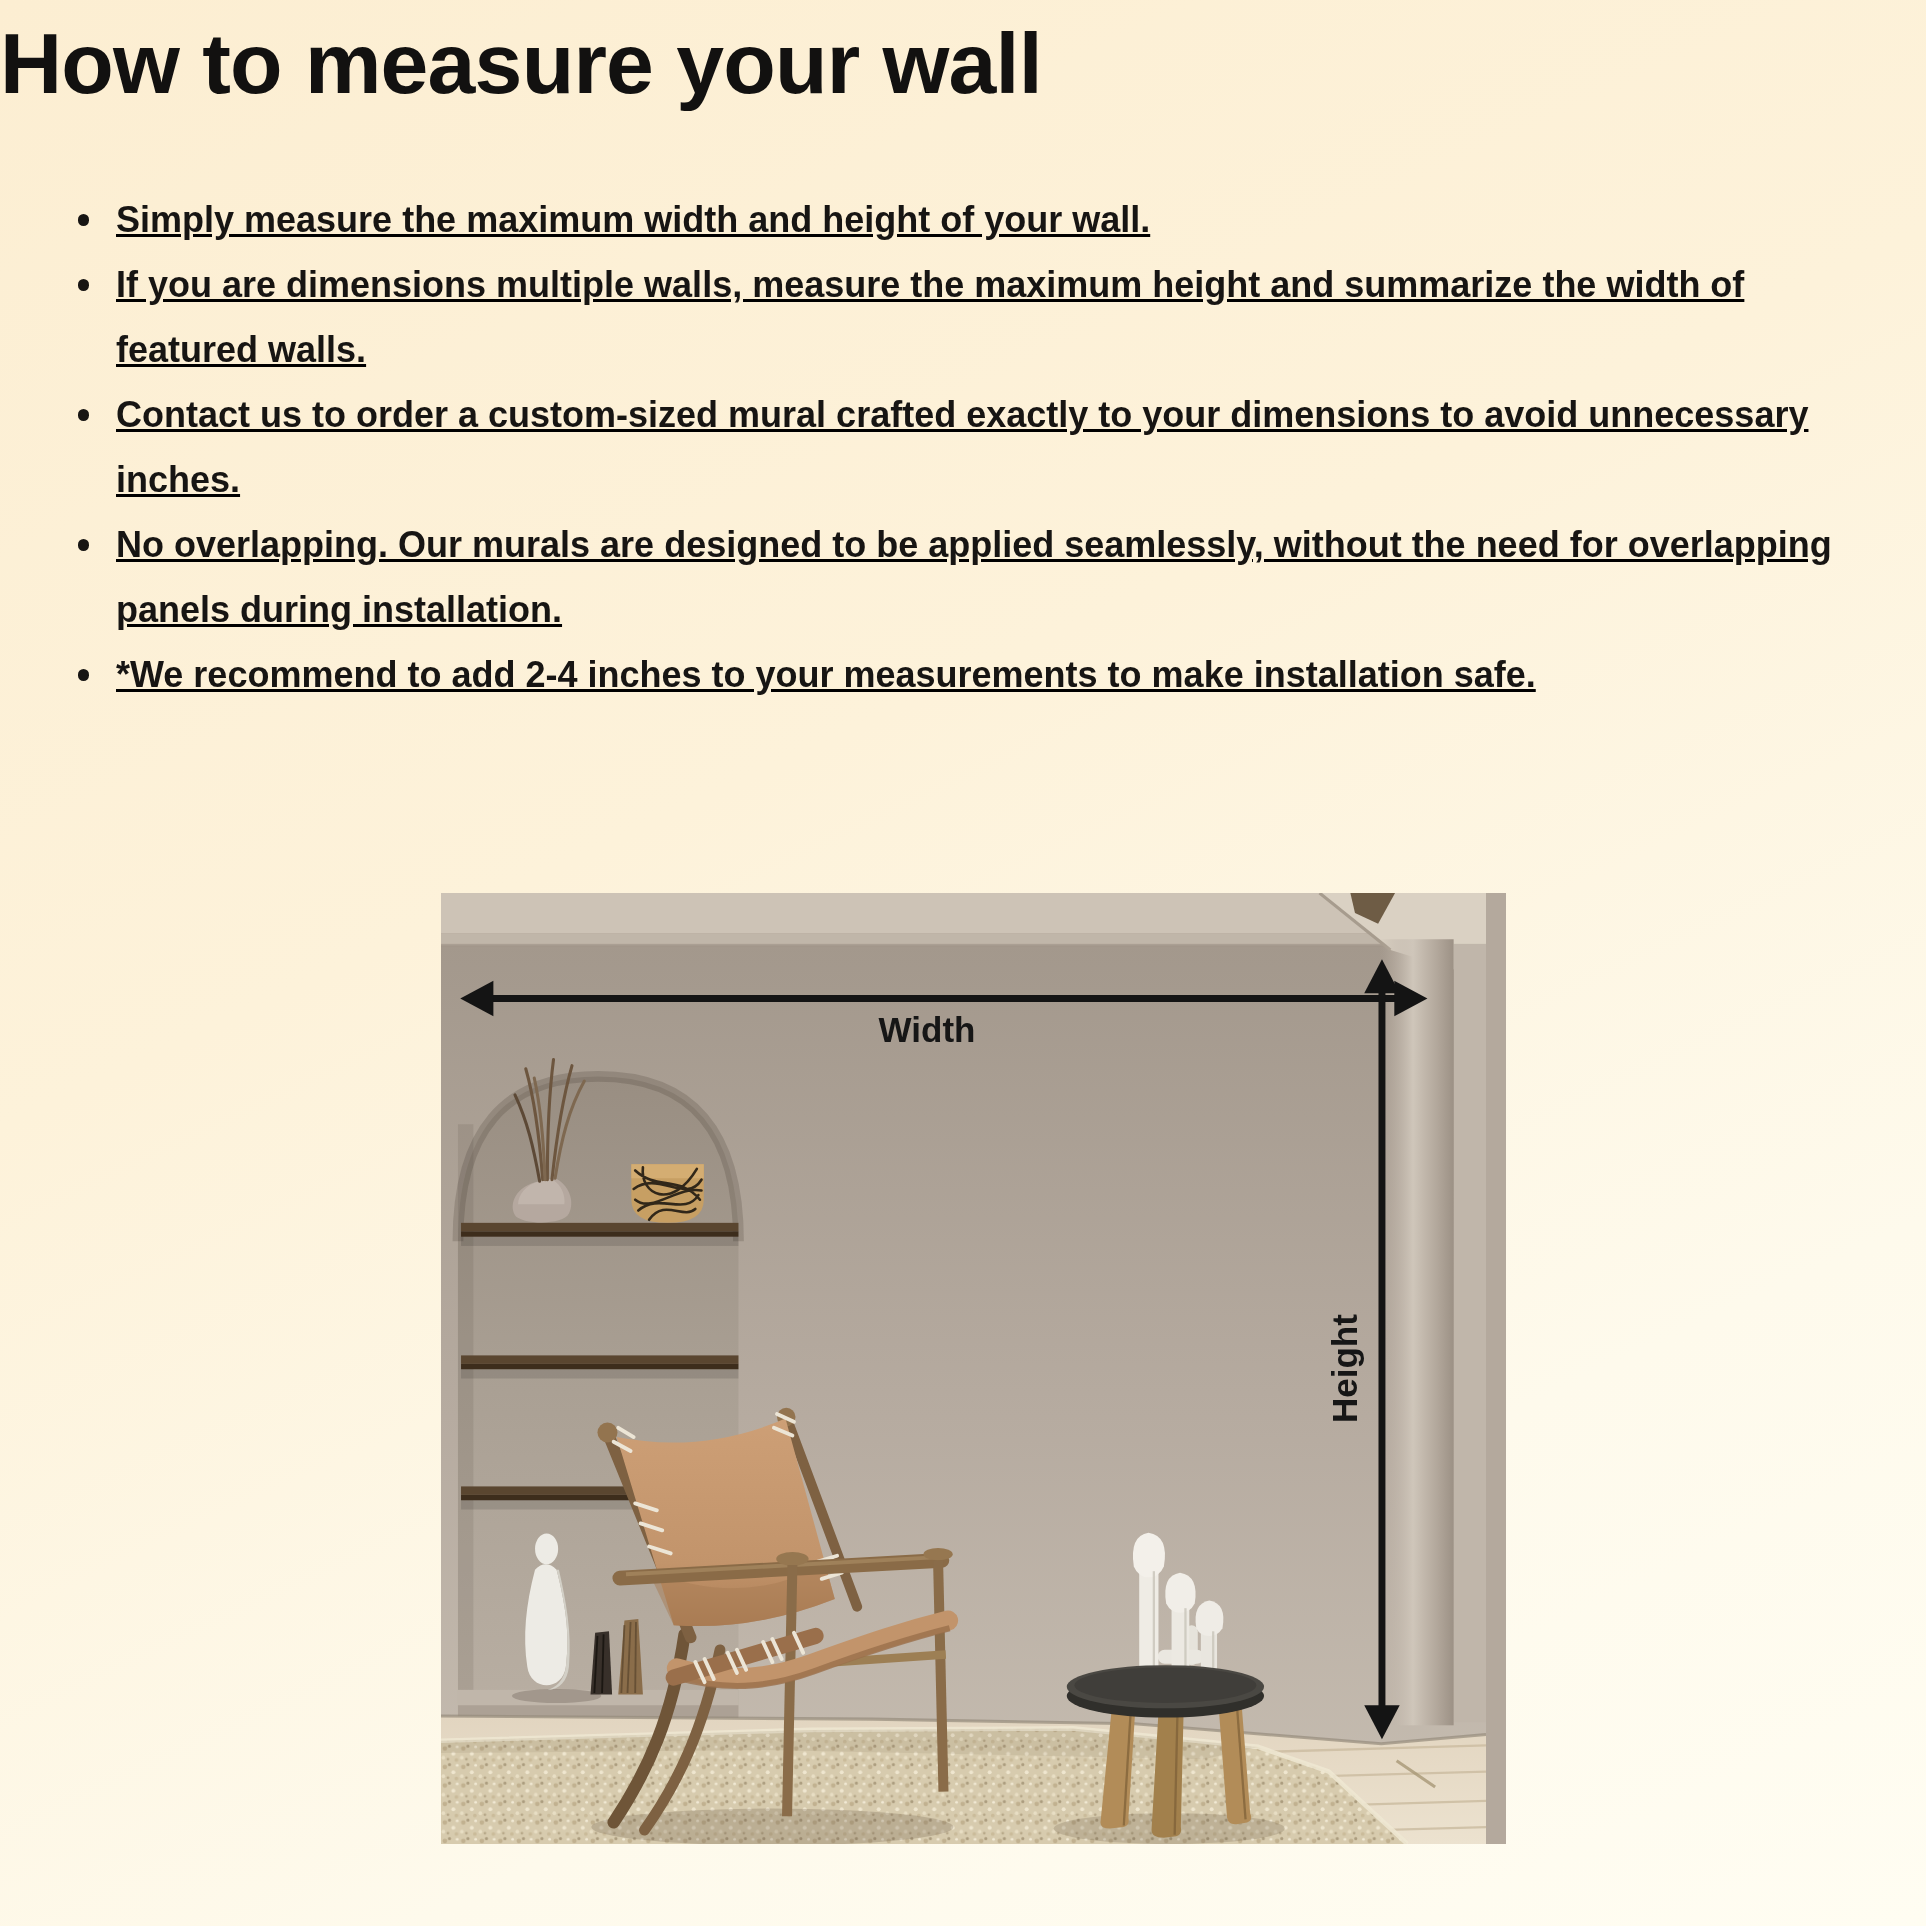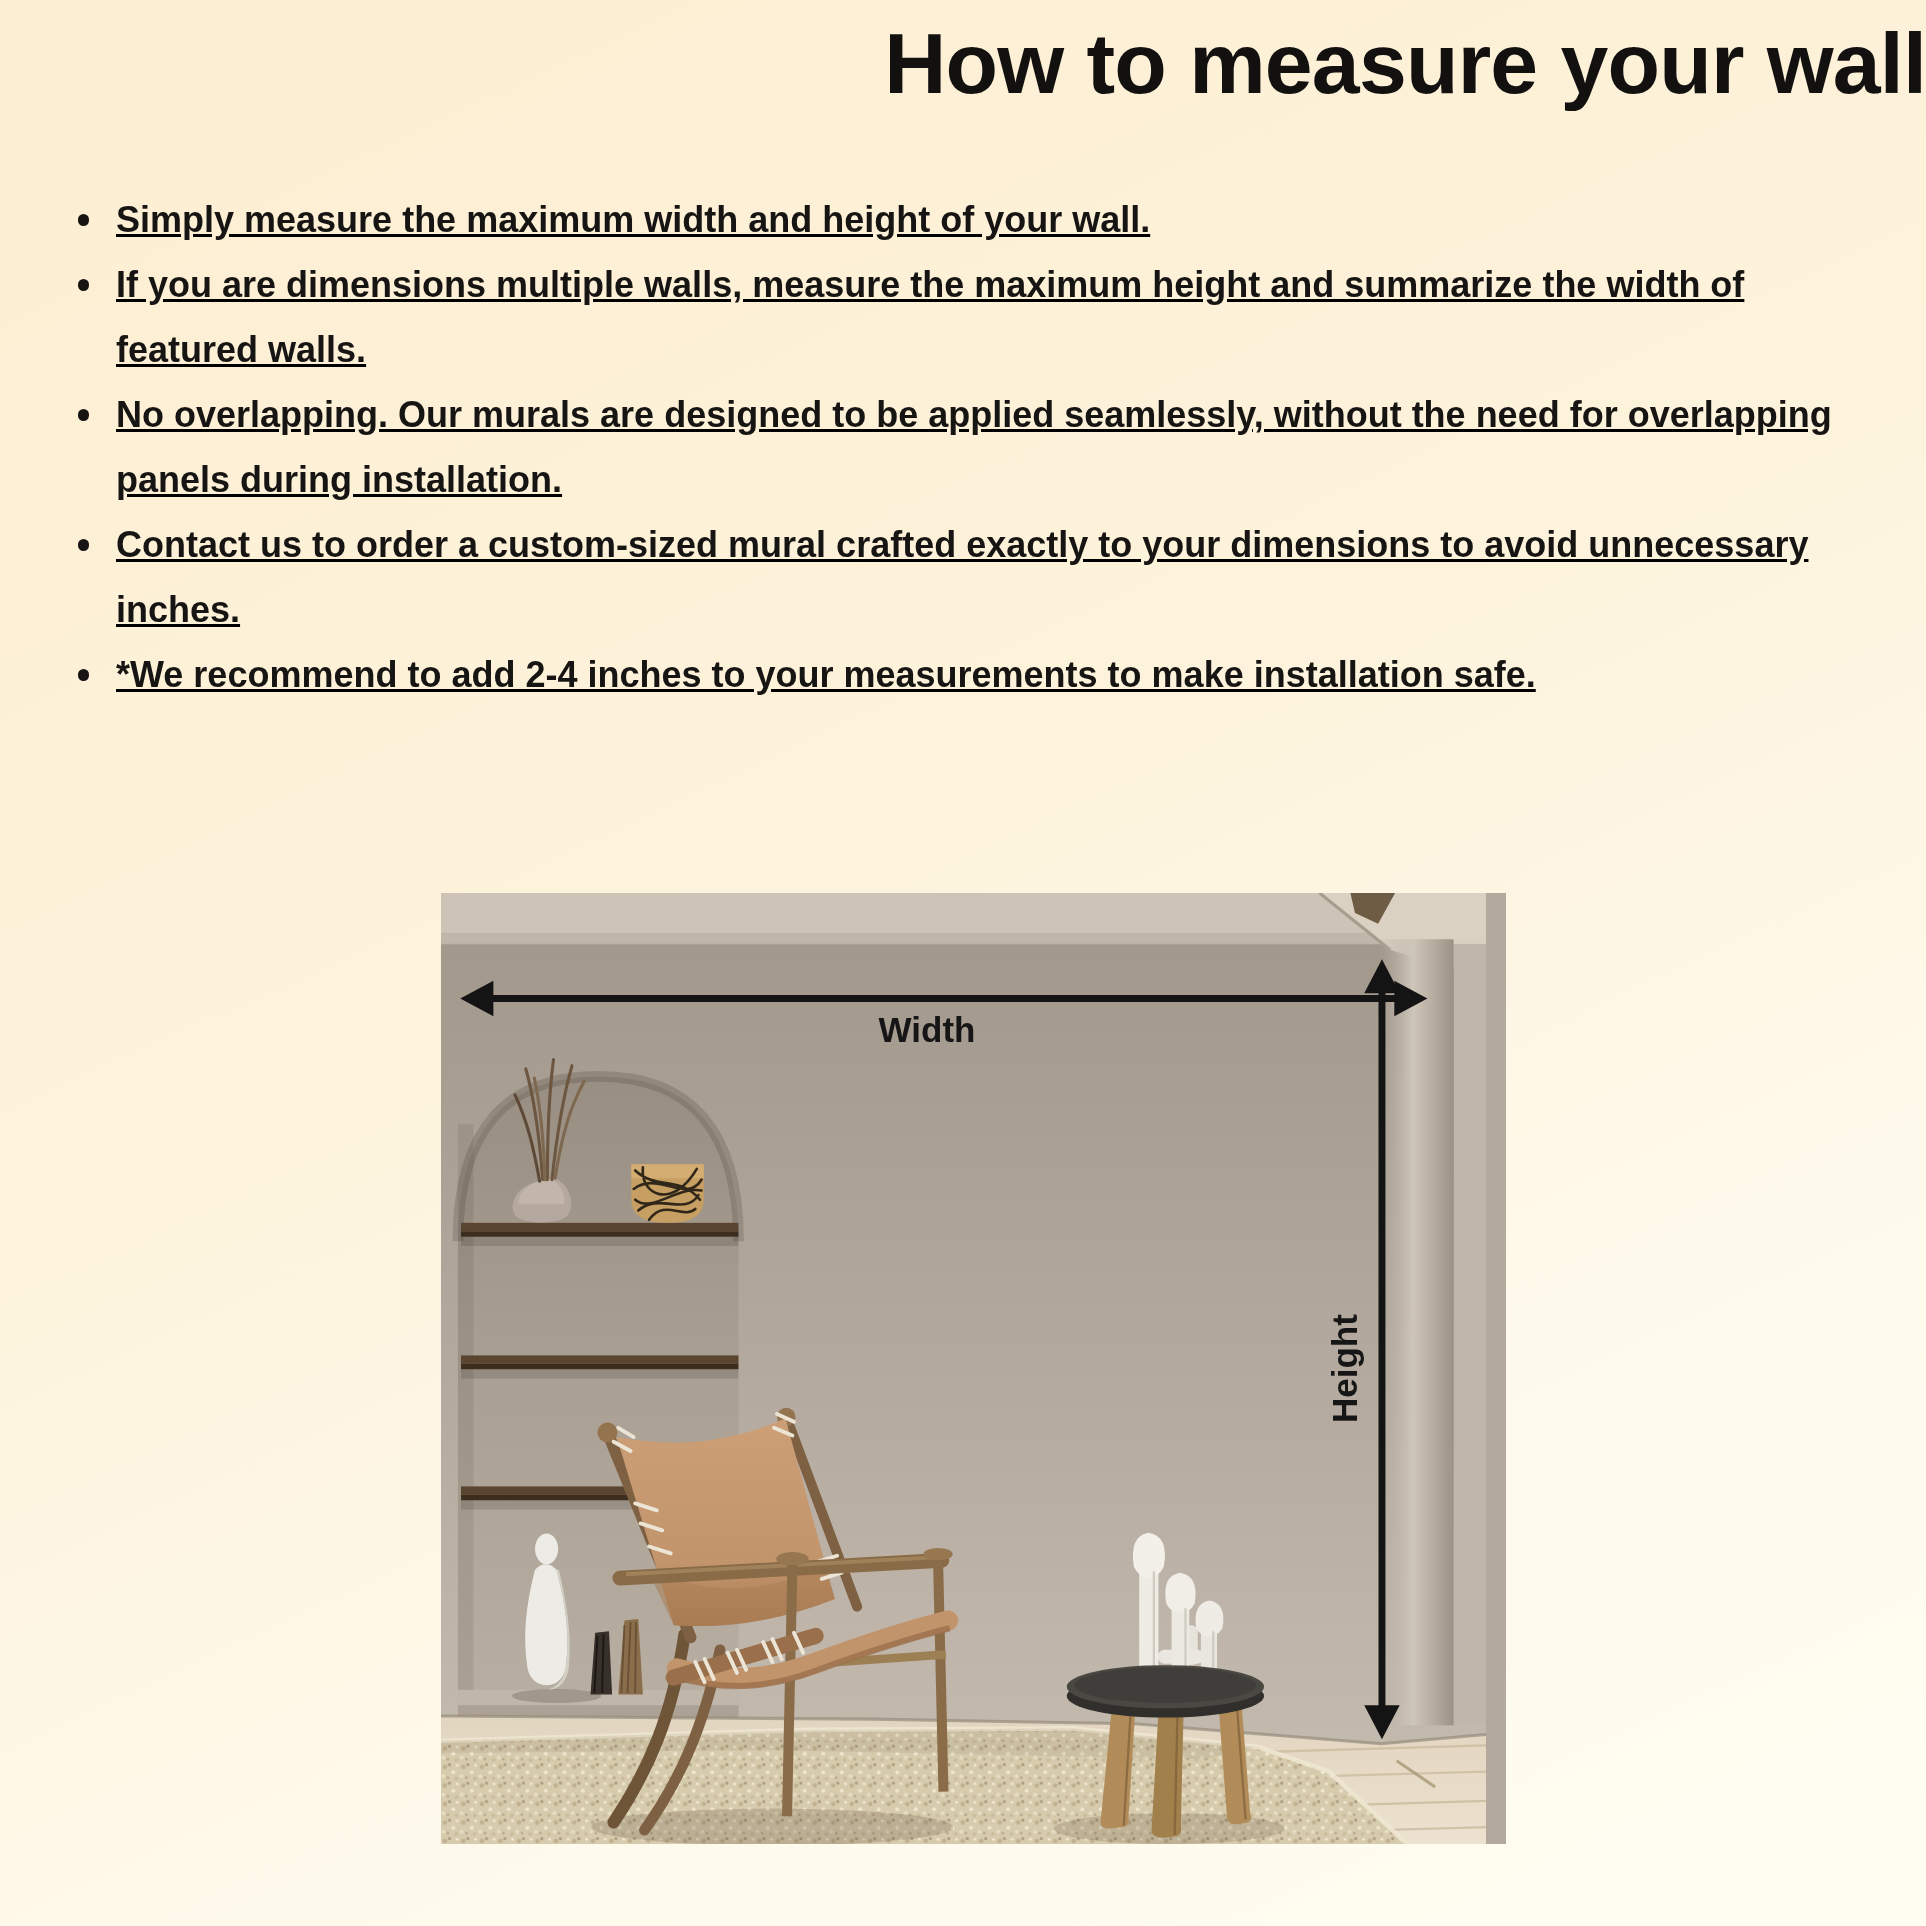--- a/index.html
+++ b/index.html
@@ -3,21 +3,21 @@
 <meta charset="utf-8">
 <style>
   html,body{margin:0;padding:0;}
   body{
     width:1926px;height:1926px;position:relative;overflow:hidden;
     font-family:"Liberation Sans",sans-serif;
     background:linear-gradient(155deg,#fceed2 0%,#fdf2da 40%,#fefaec 75%,#fffdf2 100%);
   }
   .page-title{
     position:absolute;top:14px;left:0;width:1926px;
-    text-align:right;font-weight:bold;font-size:86px;letter-spacing:-0.8px;
+    text-align:left;font-weight:bold;font-size:86px;letter-spacing:-0.8px;
     color:#121110;margin:0;
   }
   ul.instructions{
     position:absolute;top:187px;left:76px;width:1788px;
     margin:0;padding:0;list-style:none;text-decoration:underline;
   }
   ul.instructions li{
     position:relative;padding-left:40px;
     font-size:36px;font-weight:bold;line-height:65px;color:#171513;
   }
@@ -38,22 +38,22 @@
   .height-label{left:854px;top:460px;width:100px;transform:rotate(-90deg);}
 </style>
 </head>
 <body>
 
 <h1 class="page-title">How to measure your wall</h1>
 
 <ul class="instructions">
   <li>Simply measure the maximum width and height of your wall.</li>
   <li>If you are dimensions multiple walls, measure the maximum height and summarize the width of featured walls.</li>
+  <li>Contact us to order a custom-sized mural crafted exactly to your dimensions to avoid unnecessary inches.</li>
   <li>No overlapping. Our murals are designed to be applied seamlessly, without the need for overlapping panels during installation.</li>
-  <li>Contact us to order a custom-sized mural crafted exactly to your dimensions to avoid unnecessary inches.</li>
   <li>*We recommend to add 2-4 inches to your measurements to make installation safe.</li>
 </ul>
 
 <figure class="room-photo">
   <svg width="1045" height="951" viewBox="0 0 1356 1234" xmlns="http://www.w3.org/2000/svg">
     <defs>
       <linearGradient id="wallGrad" x1="0" y1="0" x2="0" y2="1">
         <stop offset="0" stop-color="#a1968a"></stop>
         <stop offset="0.55" stop-color="#b6aba0"></stop>
         <stop offset="1" stop-color="#c7beb2"></stop>

